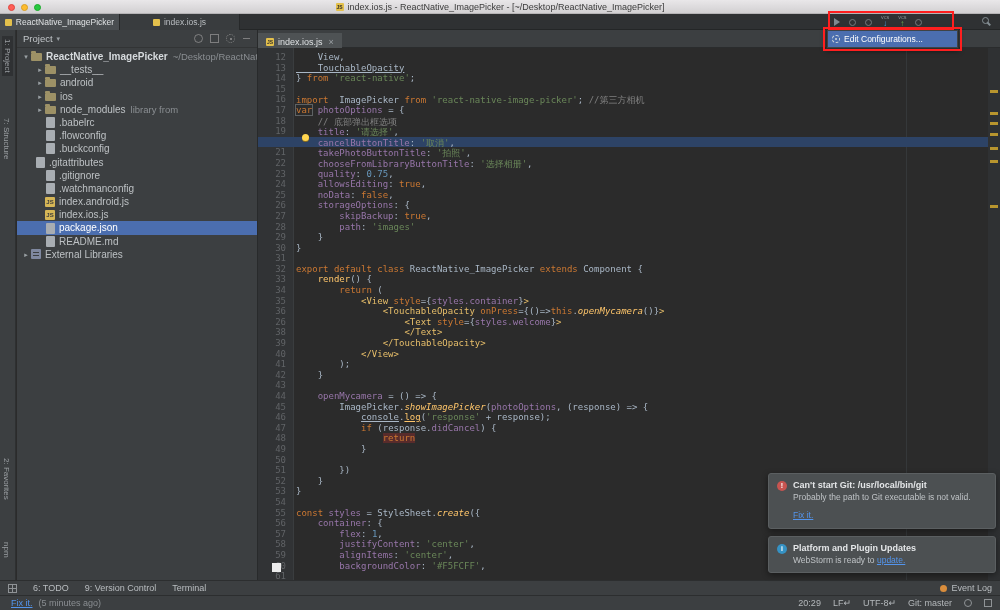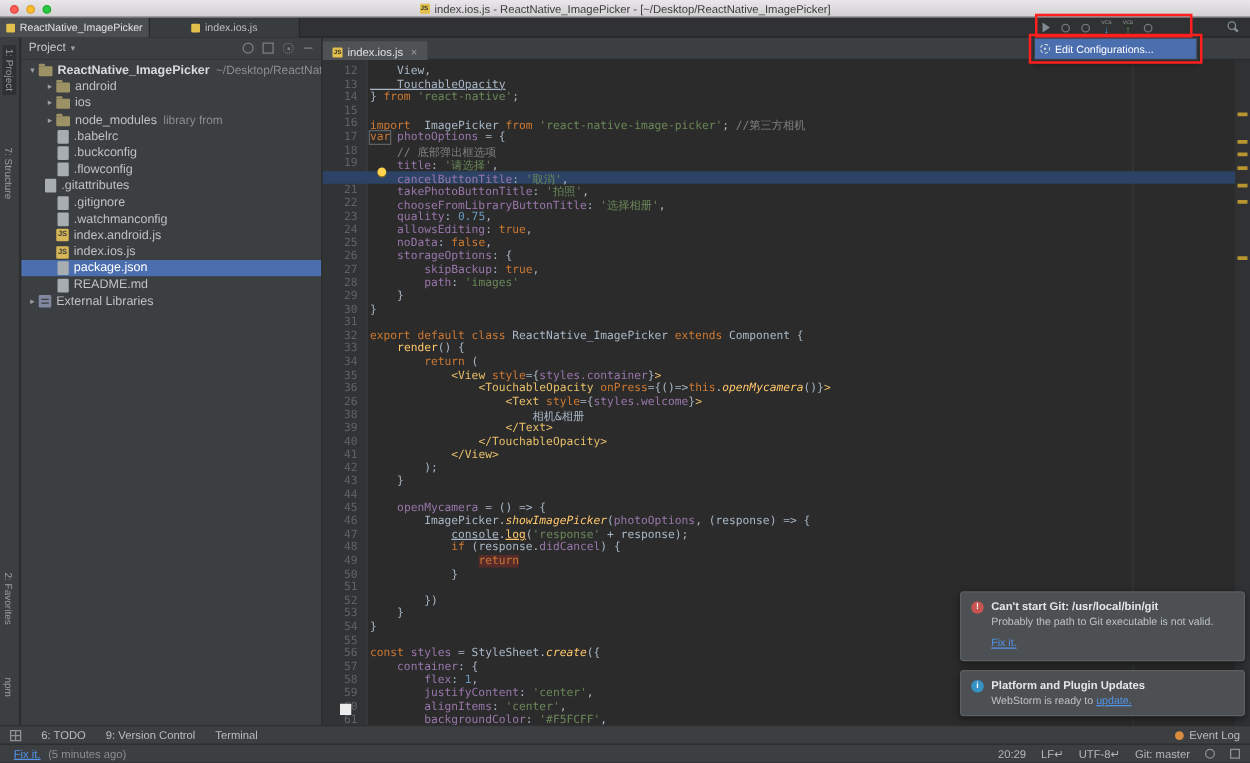--- a/index.html
+++ b/index.html
@@ -233,20 +233,25 @@
   <div class="tree">
       <div class="trow" style="padding-left: 4px;">
         <span class="arrow">▾</span>
         <span class="ticon folder"></span>
         <span class="tlabel bold">ReactNative_ImagePicker</span>
         <span class="textra">~/Desktop/ReactNativ</span>
       </div>
       <div class="trow" style="padding-left: 18px;">
         <span class="arrow">▸</span>
         <span class="ticon folder"></span>
+        <span class="tlabel">__tests__</span>
+      </div>
+      <div class="trow" style="padding-left: 18px;">
+        <span class="arrow">▸</span>
+        <span class="ticon folder"></span>
         <span class="tlabel">android</span>
       </div>
       <div class="trow" style="padding-left: 18px;">
         <span class="arrow">▸</span>
         <span class="ticon folder"></span>
         <span class="tlabel">ios</span>
       </div>
       <div class="trow" style="padding-left: 18px;">
         <span class="arrow">▸</span>
         <span class="ticon folder"></span>
@@ -254,26 +259,26 @@
         <span class="textra">library from</span>
       </div>
       <div class="trow" style="padding-left: 18px;">
         <span class="arrow"></span>
         <span class="ticon file"></span>
         <span class="tlabel">.babelrc</span>
       </div>
       <div class="trow" style="padding-left: 18px;">
         <span class="arrow"></span>
         <span class="ticon file"></span>
+        <span class="tlabel">.flowconfig</span>
+      </div>
+      <div class="trow" style="padding-left: 18px;">
+        <span class="arrow"></span>
+        <span class="ticon file"></span>
         <span class="tlabel">.buckconfig</span>
-      </div>
-      <div class="trow" style="padding-left: 18px;">
-        <span class="arrow"></span>
-        <span class="ticon file"></span>
-        <span class="tlabel">.flowconfig</span>
       </div>
       <div class="trow" style="padding-left: 8px;">
         <span class="arrow"></span>
         <span class="ticon file"></span>
         <span class="tlabel">.gitattributes</span>
       </div>
       <div class="trow" style="padding-left: 18px;">
         <span class="arrow"></span>
         <span class="ticon file"></span>
         <span class="tlabel">.gitignore</span>
@@ -394,21 +399,20 @@
         <div class="cline"><span class="tok-f">        path</span><span class="tok-p">: </span><span class="tok-s">'images'</span></div>
         <div class="cline"><span class="tok-p">    }</span></div>
         <div class="cline"><span class="tok-p">}</span></div>
         <div class="cline"></div>
         <div class="cline"><span class="tok-k">export default class</span><span class="tok-p"> ReactNative_ImagePicker </span><span class="tok-k">extends</span><span class="tok-p"> Component {</span></div>
         <div class="cline"><span class="tok-p">    </span><span class="tok-fn">render</span><span class="tok-p">() {</span></div>
         <div class="cline"><span class="tok-p">        </span><span class="tok-k">return</span><span class="tok-p"> (</span></div>
         <div class="cline"><span class="tok-p">            </span><span class="tok-tag">&lt;View</span><span class="tok-p"> </span><span class="tok-a">style</span><span class="tok-p">={</span><span class="tok-f">styles.container</span><span class="tok-p">}</span><span class="tok-tag">&gt;</span></div>
         <div class="cline"><span class="tok-p">                </span><span class="tok-tag">&lt;TouchableOpacity</span><span class="tok-p"> </span><span class="tok-a">onPress</span><span class="tok-p">={()=&gt;</span><span class="tok-k">this</span><span class="tok-p">.</span><span class="tok-fni">openMycamera</span><span class="tok-p">()}</span><span class="tok-tag">&gt;</span></div>
         <div class="cline"><span class="tok-p">                    </span><span class="tok-tag">&lt;Text</span><span class="tok-p"> </span><span class="tok-a">style</span><span class="tok-p">={</span><span class="tok-f">styles.welcome</span><span class="tok-p">}</span><span class="tok-tag">&gt;</span></div>
-        <div class="cline"><span class="tok-p">                        相机&amp;相册</span></div>
         <div class="cline"><span class="tok-p">                    </span><span class="tok-tag">&lt;/Text&gt;</span></div>
         <div class="cline"><span class="tok-p">                </span><span class="tok-tag">&lt;/TouchableOpacity&gt;</span></div>
         <div class="cline"><span class="tok-p">            </span><span class="tok-tag">&lt;/View&gt;</span></div>
         <div class="cline"><span class="tok-p">        );</span></div>
         <div class="cline"><span class="tok-p">    }</span></div>
         <div class="cline"></div>
         <div class="cline"><span class="tok-p">    </span><span class="tok-f">openMycamera</span><span class="tok-p"> = () =&gt; {</span></div>
         <div class="cline"><span class="tok-p">        ImagePicker.</span><span class="tok-fni">showImagePicker</span><span class="tok-p">(</span><span class="tok-f">photoOptions</span><span class="tok-p">, (response) =&gt; {</span></div>
         <div class="cline"><span class="tok-p">            </span><span class="tok-pu">console</span><span class="tok-p">.</span><span class="tok-fu">log</span><span class="tok-p">(</span><span class="tok-s">'response'</span><span class="tok-p"> + response);</span></div>
         <div class="cline"><span class="tok-p">            </span><span class="tok-k">if</span><span class="tok-p"> (response.</span><span class="tok-f">didCancel</span><span class="tok-p">) {</span></div>

